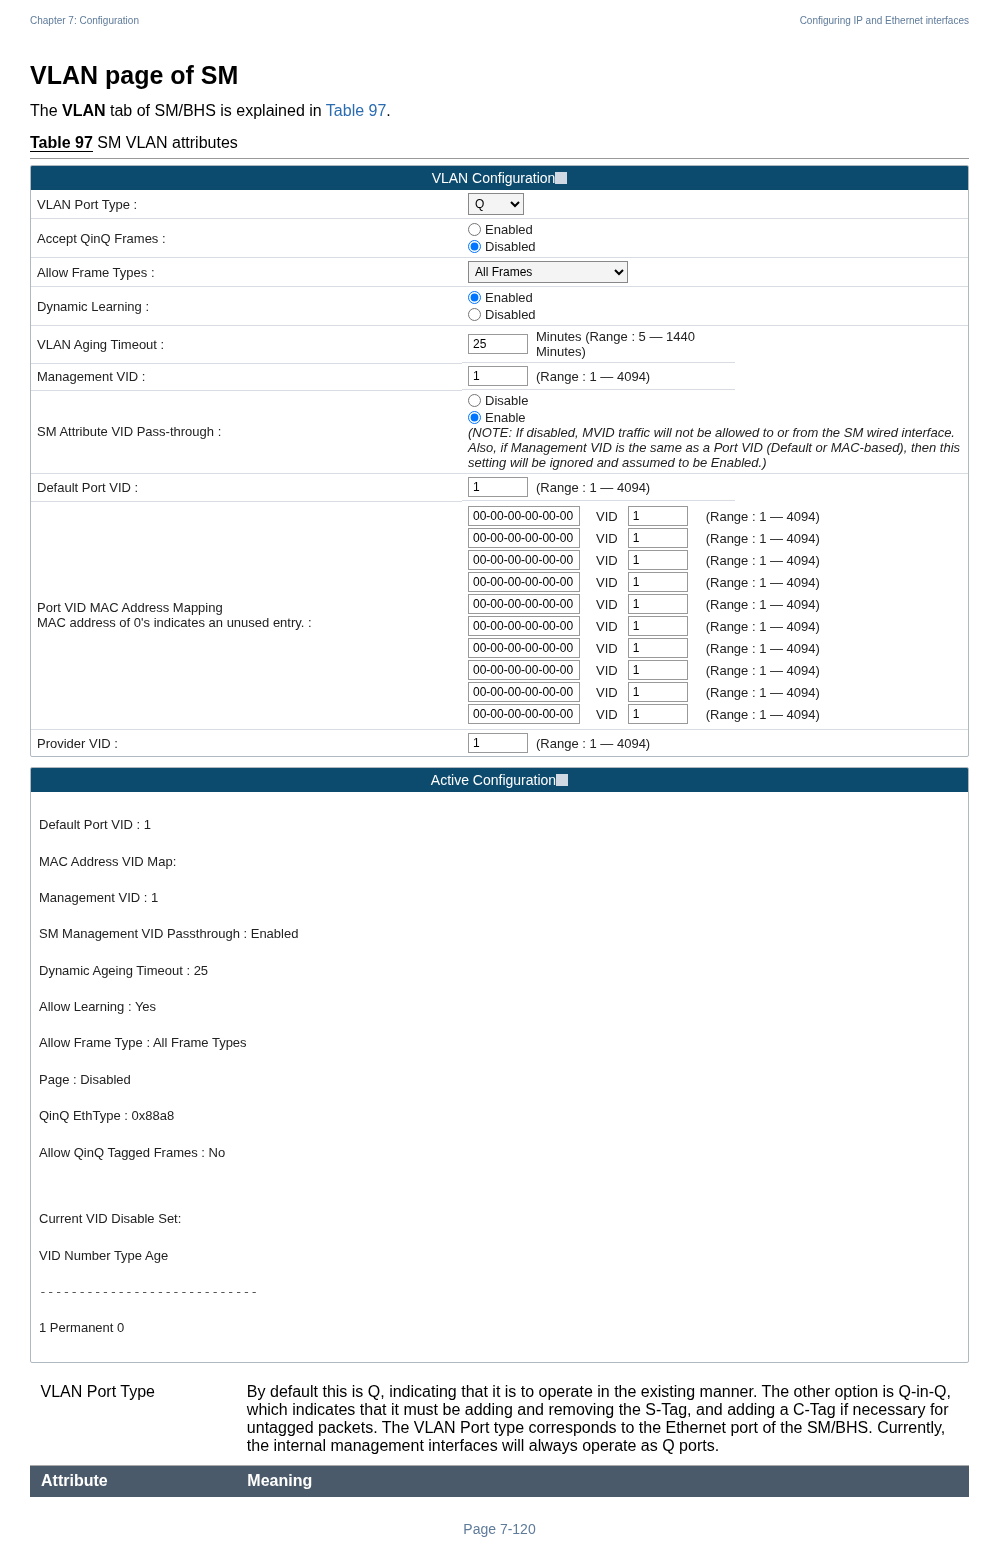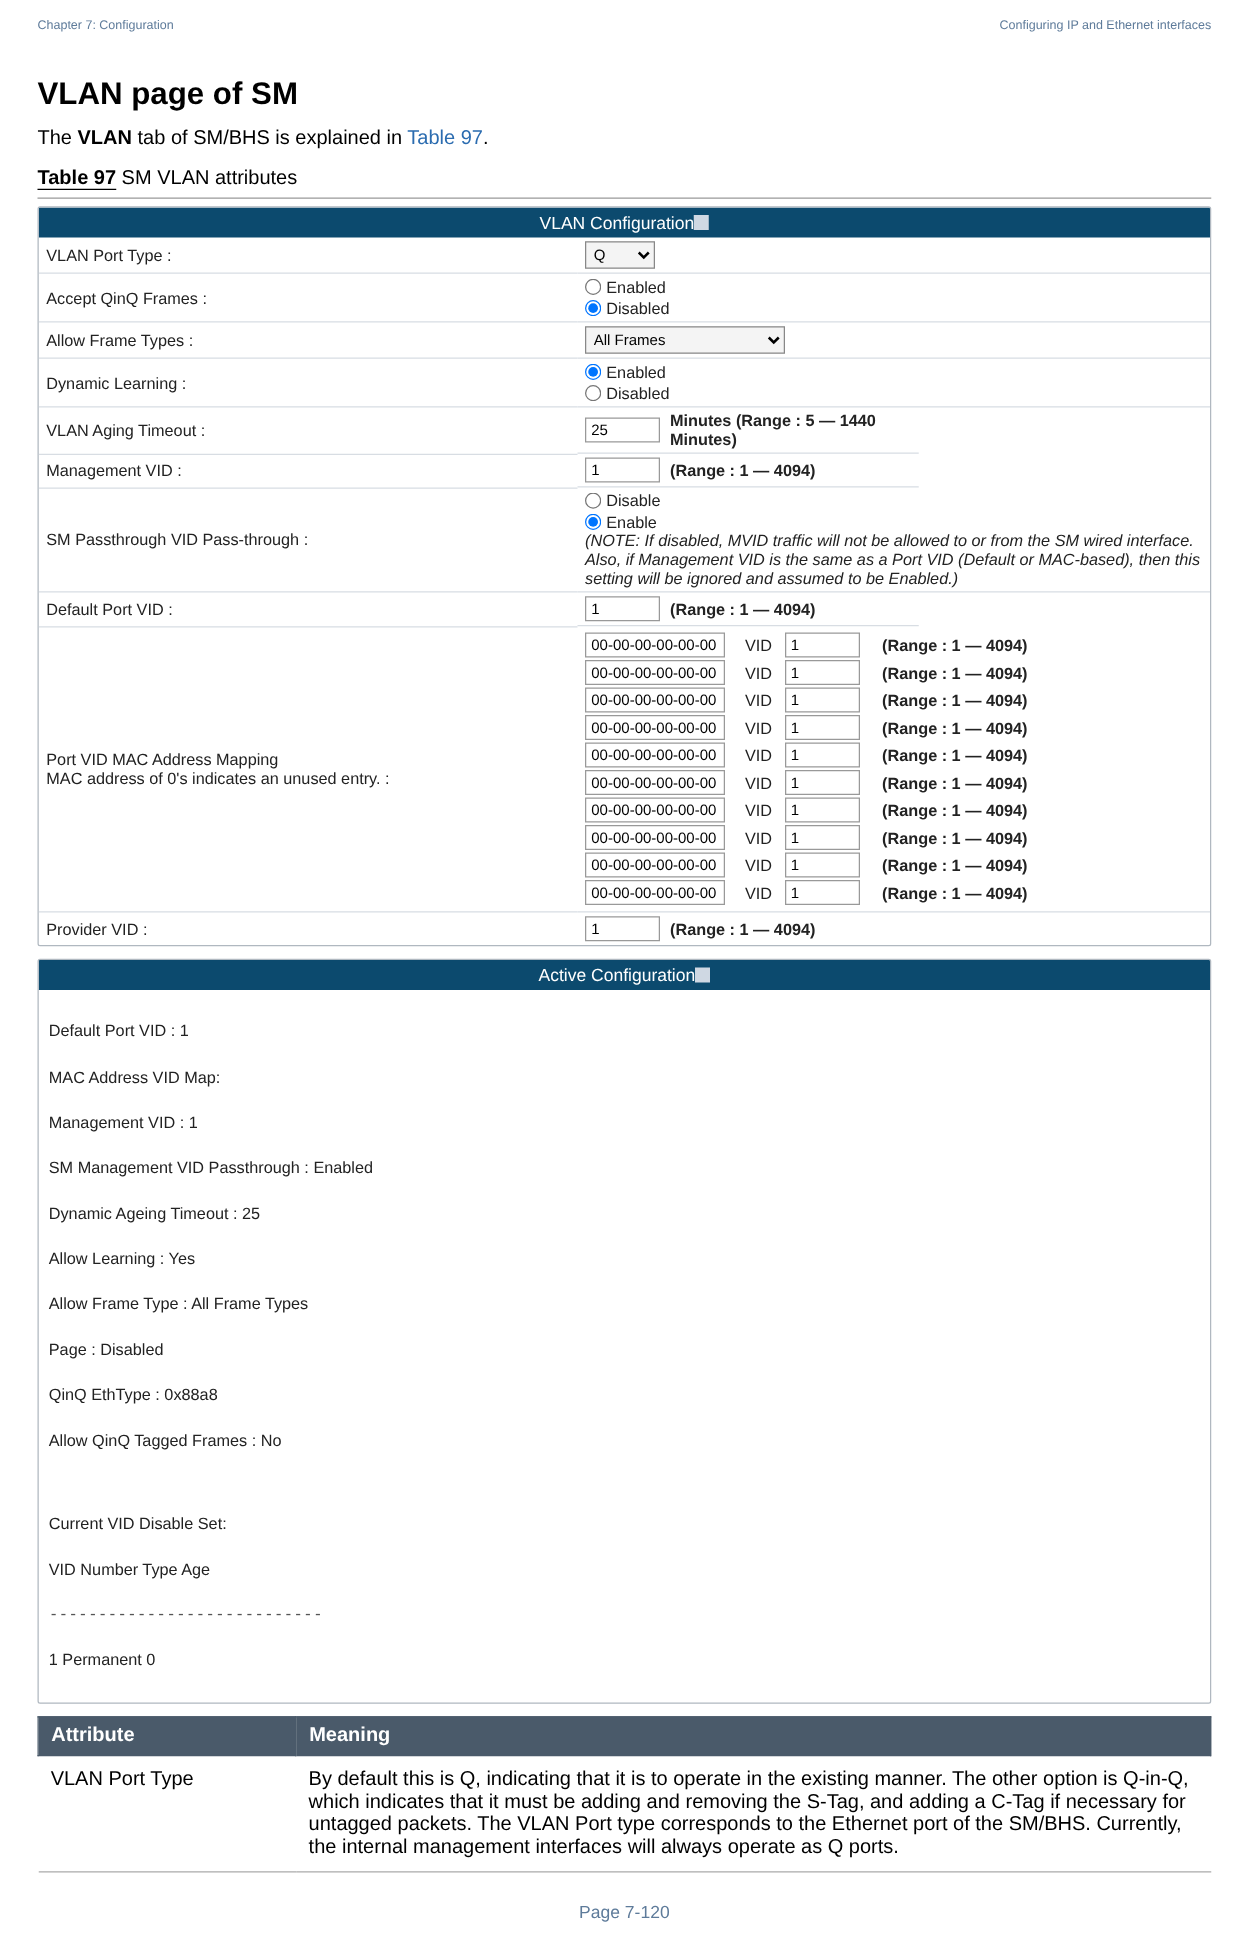--- a/index.html
+++ b/index.html
@@ -27,21 +27,21 @@
   .cfg-table td.label { width:46%; }
   .cfg-table td.value { width:54%; }
   .cfg-table tr:last-child td { border-bottom:none; }
   input[type=text].short { width:60px; height:20px; font-size:12px; padding:0 4px; border:1px solid #999; }
   input[type=text].med { width:112px; height:20px; font-size:12px; padding:0 4px; border:1px solid #999; }
   select.sel { height:22px; font-size:12px; border:1px solid #888; background:#f4f4f4; padding:0 2px; }
   .radio-row { display:flex; flex-direction:column; gap:2px; }
   .radio-item { display:flex; align-items:center; gap:4px; }
   .radio-item input { margin:0; }
   .note-text { font-size:13px; color:#222;font-style:italic; }
-  .range-text { font-size:13px; color:#222; margin-left:8px;font-weight:bold; }
+  .range-text { font-size:13px; color:#222; margin-left:8px; }
   .mac-row { display:flex; align-items:center; gap:10px; margin:2px 0; }
   .mac-row .vidlbl { font-size:13px; margin-left:6px; }
   .active-body { padding:6px 8px; font-size:13px; color:#222; line-height:1.4; white-space:pre-line; }
   .divline { font-family:monospace; color:#555; }
   .attr-table { width:100%; border-collapse:collapse; margin-top:10px; font-size:16px; }
   .attr-table th { background:#4a5a6a; color:#fff; text-align:left; padding:6px 10px; font-weight:bold; border:1px solid #4a5a6a;}
   .attr-table td { padding:10px 10px; vertical-align:top; border-bottom:1px solid #aaa; }
   .attr-table td.attr { width:22%; }
   .page-footer { position:absolute; bottom:18px; left:0; width:100%; text-align:center; color:#5e7b9a; font-size:14px; }
   .flex-inline { display:flex; align-items:center; }
@@ -126,21 +126,21 @@
       </td>
     </tr>
     <tr>
       <td class="label">Management VID :</td>
       <td class="value flex-inline">
         <input type="text" class="short" value="1" style="">
         <span class="range-text">(Range : 1 — 4094)</span>
       </td>
     </tr>
     <tr>
-      <td class="label">SM Passthrough VID Pass-through :</td>
+      <td class="label">SM Attribute VID Pass-through :</td>
       <td class="value">
         <div class="radio-row">
           <label class="radio-item">
                 <input type="radio" style="">
                 <span>Disable</span>
               </label>
           <label class="radio-item">
                 <input type="radio" checked="" style="">
                 <span>Enable</span>
               </label>
@@ -252,23 +252,23 @@
     <div>Current VID Disable Set:</div>
     <div>VID Number   Type   Age</div>
     <div class="divline">----------------------------</div>
     <div>1     Permanent     0</div>
   </div>
 </div>
 
 <table class="attr-table">
   <tbody>
       <tr>
+    <td class="attr">VLAN Port Type</td>
+    <td>By default this is Q, indicating that it is to operate in the existing manner. The other option is Q-in-Q, which indicates that it must be adding and removing the S-Tag, and adding a C-Tag if necessary for untagged packets. The VLAN Port type corresponds to the Ethernet port of the SM/BHS. Currently, the internal management interfaces will always operate as Q ports.</td>
+  </tr>
+  <tr>
     <th>Attribute</th>
     <th>Meaning</th>
   </tr>
-  <tr>
-    <td class="attr">VLAN Port Type</td>
-    <td>By default this is Q, indicating that it is to operate in the existing manner. The other option is Q-in-Q, which indicates that it must be adding and removing the S-Tag, and adding a C-Tag if necessary for untagged packets. The VLAN Port type corresponds to the Ethernet port of the SM/BHS. Currently, the internal management interfaces will always operate as Q ports.</td>
-  </tr>
 </tbody>
   </table>
 
 <div class="page-footer">Page 7-120</div>
 
 </body></html>

